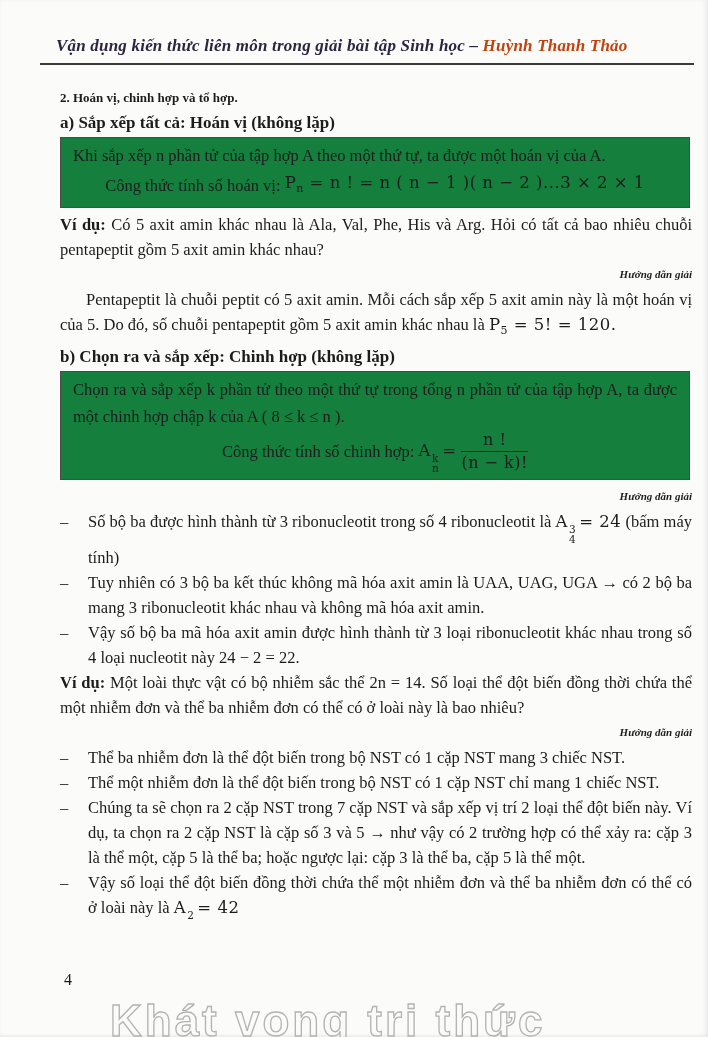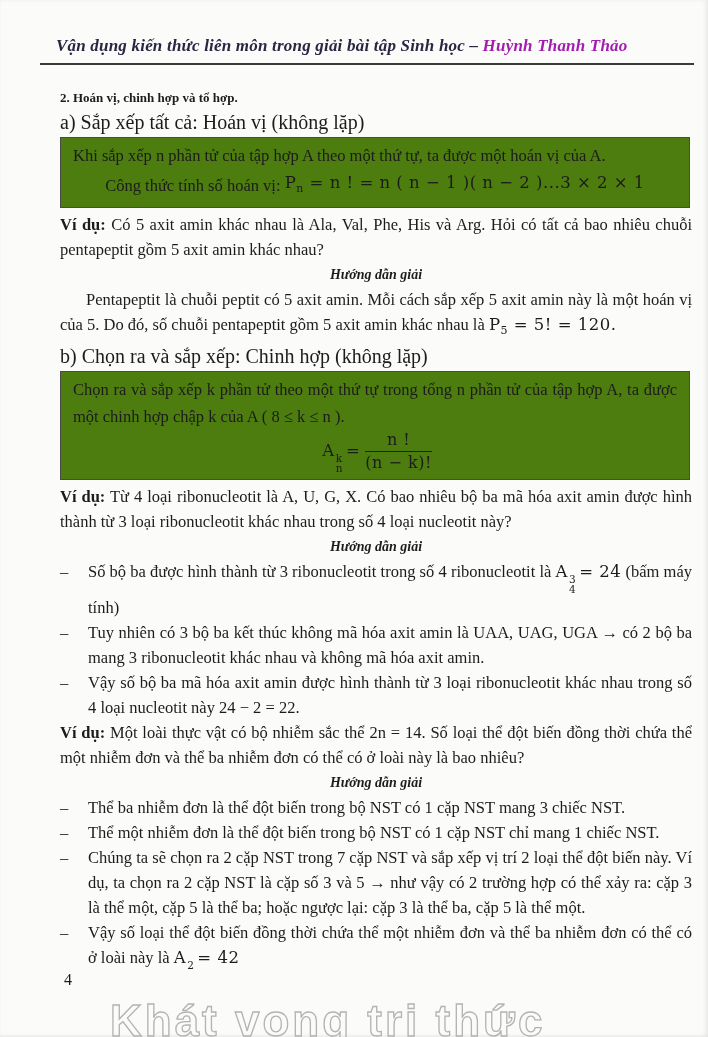--- a/index.html
+++ b/index.html
@@ -8,41 +8,41 @@
     position:relative; width:708px; height:1037px; margin:0 auto;
     background:#fbfbfa; color:#1c1c1c; overflow:hidden;
     box-shadow:inset -3px 0 4px rgba(0,0,0,0.06), inset 0 -2px 3px rgba(0,0,0,0.04);
   }
   .header {
     margin:34px 14px 0 40px; padding:0 4px 5px 16px;
     border-bottom:2px solid #3a3a3a;
     font-weight:bold; font-style:italic; font-size:17px; line-height:24px;
     color:#2c2440; letter-spacing:0.2px;
   }
-  .header .author { color:#a21caf; }
+  .header .author { color:#c2410c; }
   .content { padding:20px 16px 0 60px; font-size:16.5px; line-height:25px; text-align:justify; }
   .content p { margin:0; }
   .sec-title { font-weight:bold; font-size:13px; margin:0 0 2px 0; }
-  .sub-head { font-weight:normal; font-size:20px; margin:1px 0 3px 0; }
+  .sub-head { font-weight:bold; font-size:17px; margin:1px 0 3px 0; }
   .rule-box {
-    border:1.5px solid #4a4a4a; background:#4d7c0f;
+    border:1.5px solid #4a4a4a; background:#15803d;
     padding:4px 12px 5px 12px; margin:2px 2px 4px 0; line-height:27px;
   }
   .formula-row { display:flex; align-items:center;justify-content:center; }
   .fm { font-family:"DejaVu Serif",serif; letter-spacing:0.5px; white-space:nowrap; }
   .fm sub { font-size:11px; }
   .ss { display:inline-flex; flex-direction:column; align-items:flex-start;
         font-size:10.5px; line-height:10.5px; vertical-align:-6px; margin:0 3px 0 1px; }
   .frac { display:inline-block; vertical-align:middle; text-align:center;
           margin-left:5px; line-height:20px; font-size:16px; }
   .frac-num { display:block; padding:0 8px 1px 8px; border-bottom:1.4px solid #222; }
   .frac-den { display:block; padding-top:1px; }
   .example { margin-top:1px; }
   .example .lbl { font-weight:bold; }
-  .sol-head { text-align:center; font-weight:bold; font-style:italic; font-size:14px; margin:1px 0; }
+  .sol-head { text-align:right; font-weight:bold; font-style:italic; font-size:11px; margin:1px 0; }
   .indent { text-indent:26px; }
   .ditem { display:flex; margin:0; }
   .ditem .dash { width:28px; flex:0 0 28px; }
   .ditem .dtext { flex:1; text-align:justify; }
   .page-num { position:absolute; left:64px; bottom:48px; font-size:16px; }
   .watermark { position:absolute; left:0; right:0; bottom:-8px; text-align:center;
                pointer-events:none; font-family:"Liberation Sans",sans-serif; }
   .wm1 { display:block; font-size:100px; line-height:92px; font-weight:bold; letter-spacing:2px;
          color:rgba(255,255,255,0.05); -webkit-text-stroke:1.6px #b3b3b3; }
   .wm2 { display:block; font-size:44px; line-height:48px; font-weight:bold; letter-spacing:3px;
@@ -75,29 +75,28 @@
 
     <p class="sol-head">Hướng dẫn giải</p>
 
     <p class="indent"><span>Pentapeptit là chuỗi peptit có 5 axit amin. Mỗi cách sắp xếp 5 axit amin này là một hoán vị của 5. Do đó, số chuỗi pentapeptit gồm 5 axit amin khác nhau là</span> <span class="fm"><span>P</span><sub>5</sub> <span>= 5! = 120.</span></span></p>
 
     <p class="sub-head">b) Chọn ra và sắp xếp: Chinh hợp (không lặp)</p>
 
     <div class="rule-box">
       <p>Chọn ra và sắp xếp k phần tử theo một thứ tự trong tổng n phần tử của tập hợp A, ta được một chinh hợp chập k của A ( 8 ≤ k ≤ n ).</p>
       <p class="formula-row">
-        &nbsp;
+        <span>Công thức tính số chinh hợp:</span>&nbsp;
         <span class="fm"><span>A</span><span class="ss">
               <span>k</span>
               <span>n</span>
             </span><span>=</span><span class="frac"><span class="frac-num">n !</span><span class="frac-den">(n − k)!</span></span></span>
       </p>
     </div>
 
-    <p class="example"><span class="lbl">Ví dụ:</span> <span>Từ 4 loại ribonucleotit là A, U, G, X. Có bao nhiêu bộ ba mã hóa axit amin được hình thành từ 3 loại ribonucleotit khác nhau trong số 4 loại nucleotit này?</span></p>
 
     <p class="sol-head">Hướng dẫn giải</p>
 
 
     <div class="ditem">
       <span class="dash">–</span>
       <span class="dtext"><span>Số bộ ba được hình thành từ 3 ribonucleotit trong số 4 ribonucleotit là</span> <span class="fm"><span>A</span><span class="ss">
               <span>3</span>
               <span>4</span>
             </span><span>= 24</span></span> <span>(bấm máy tính)</span></span>

